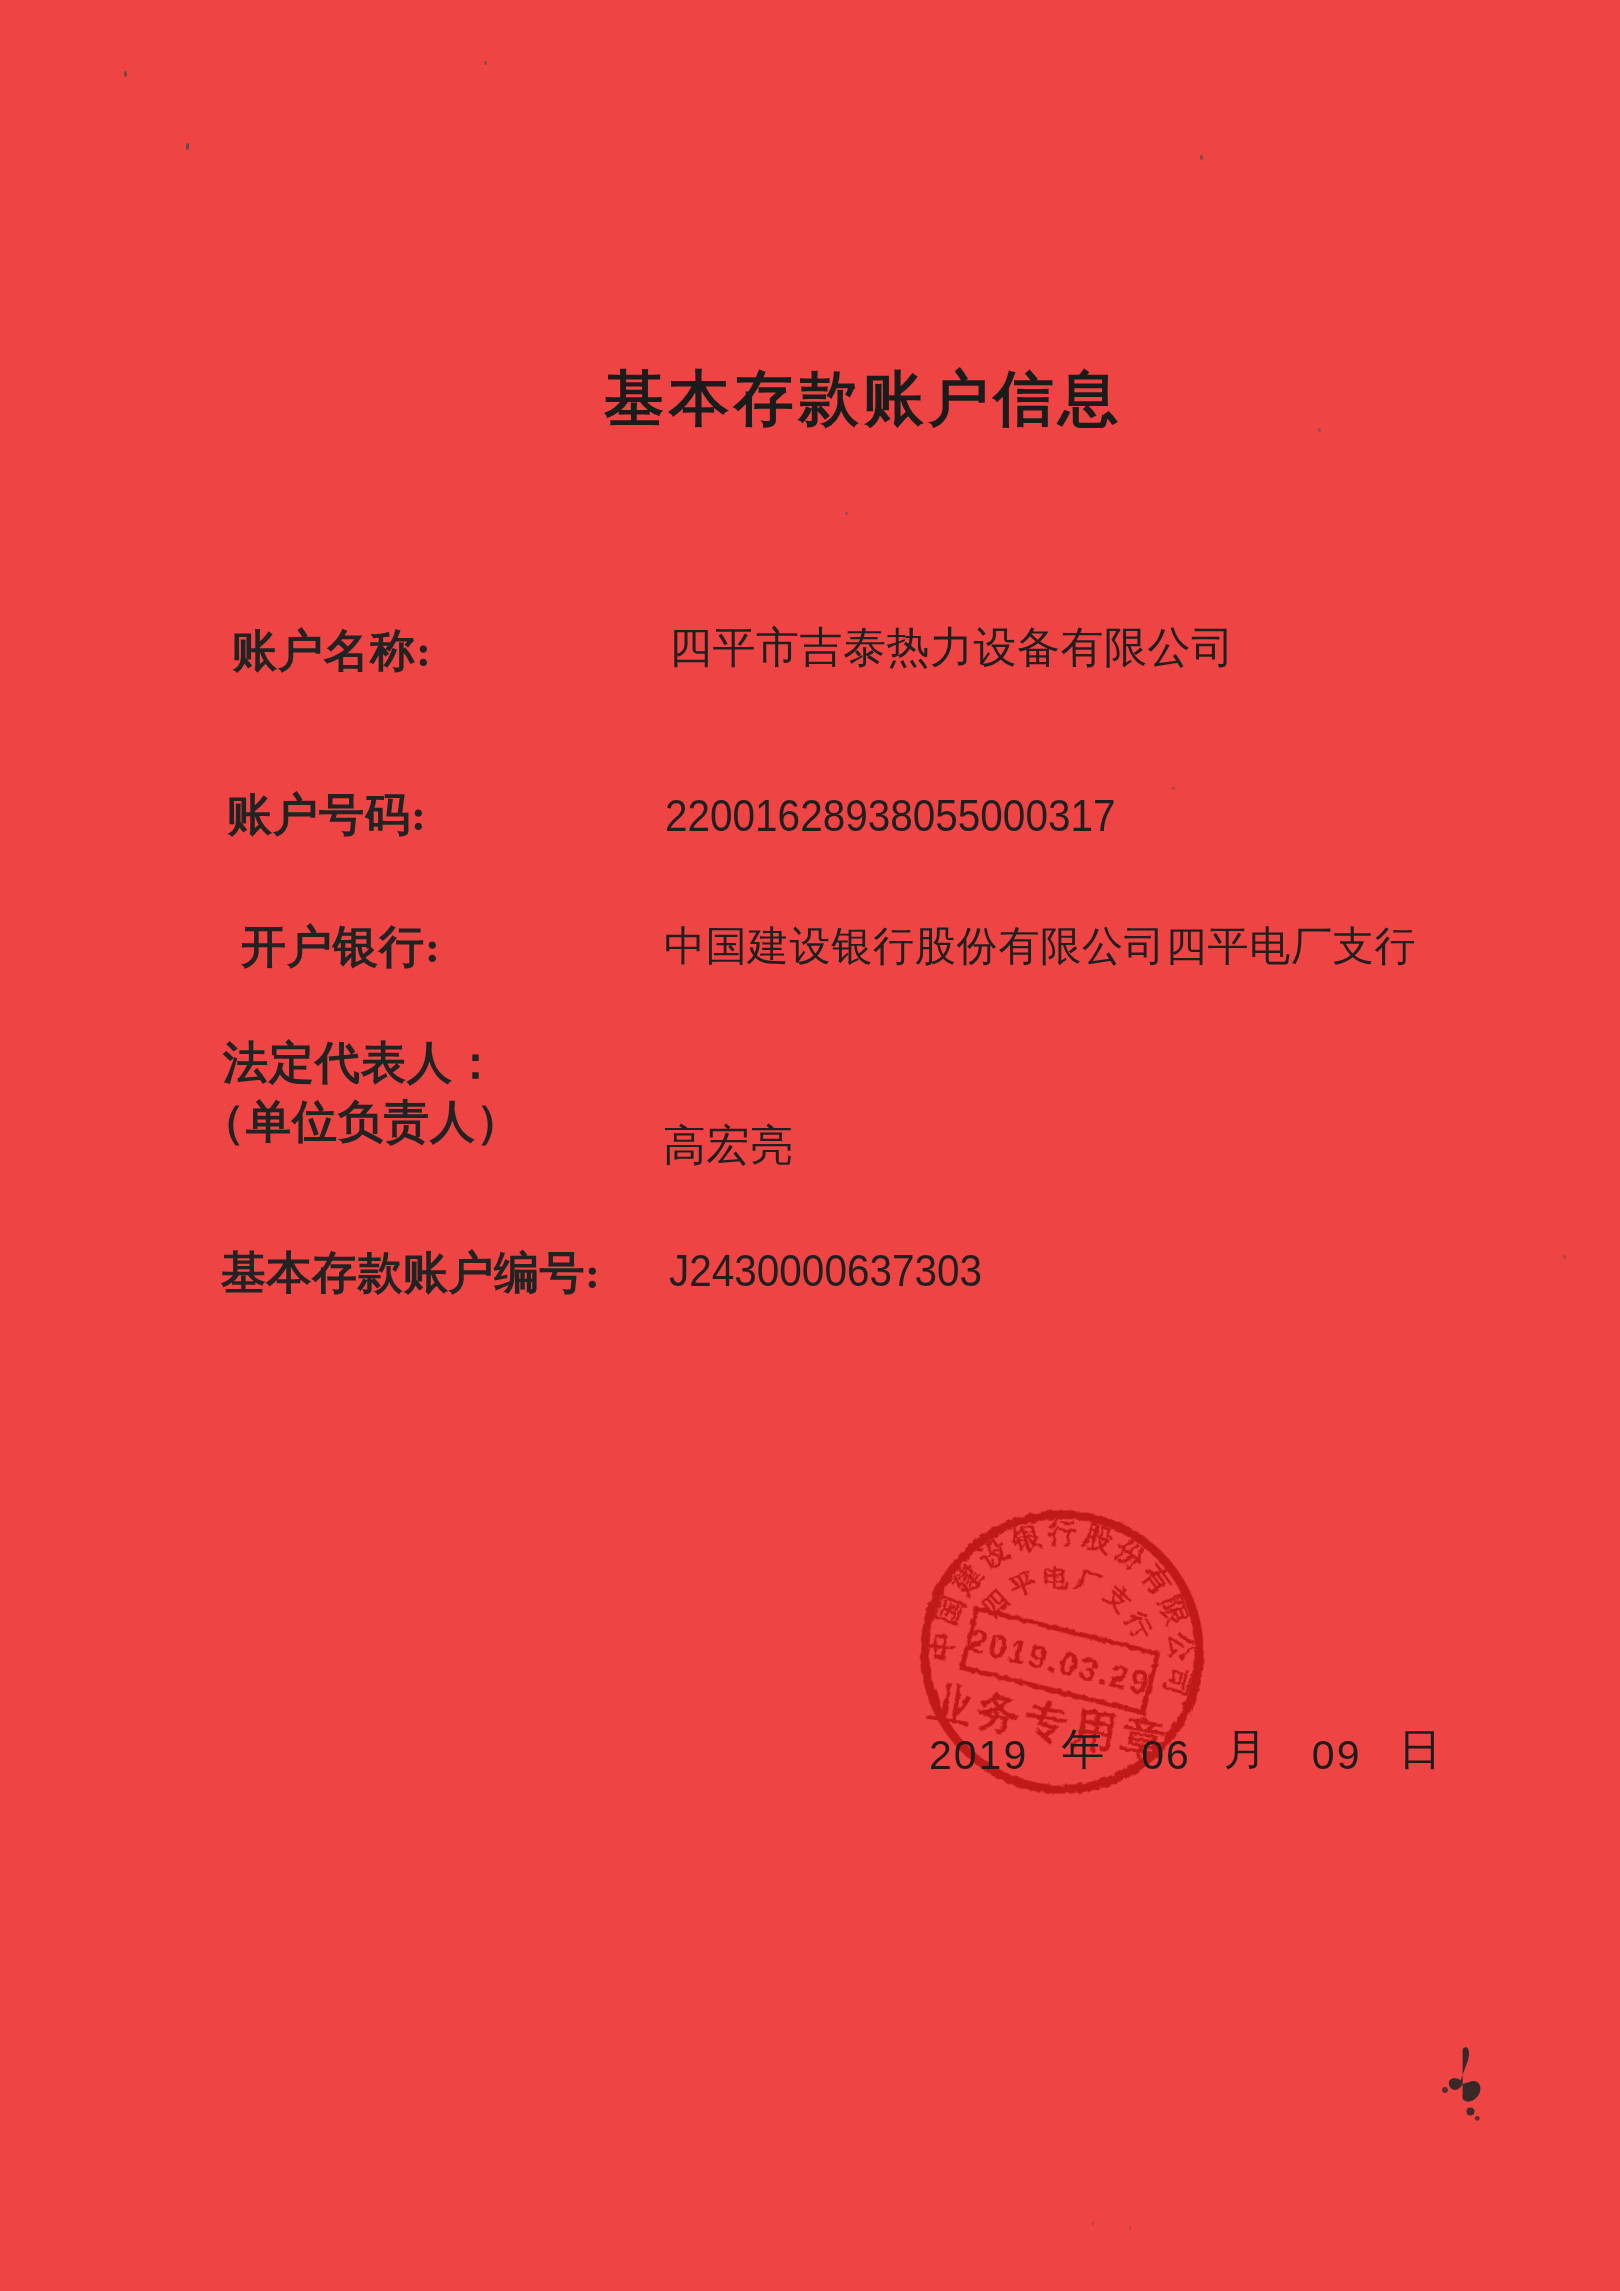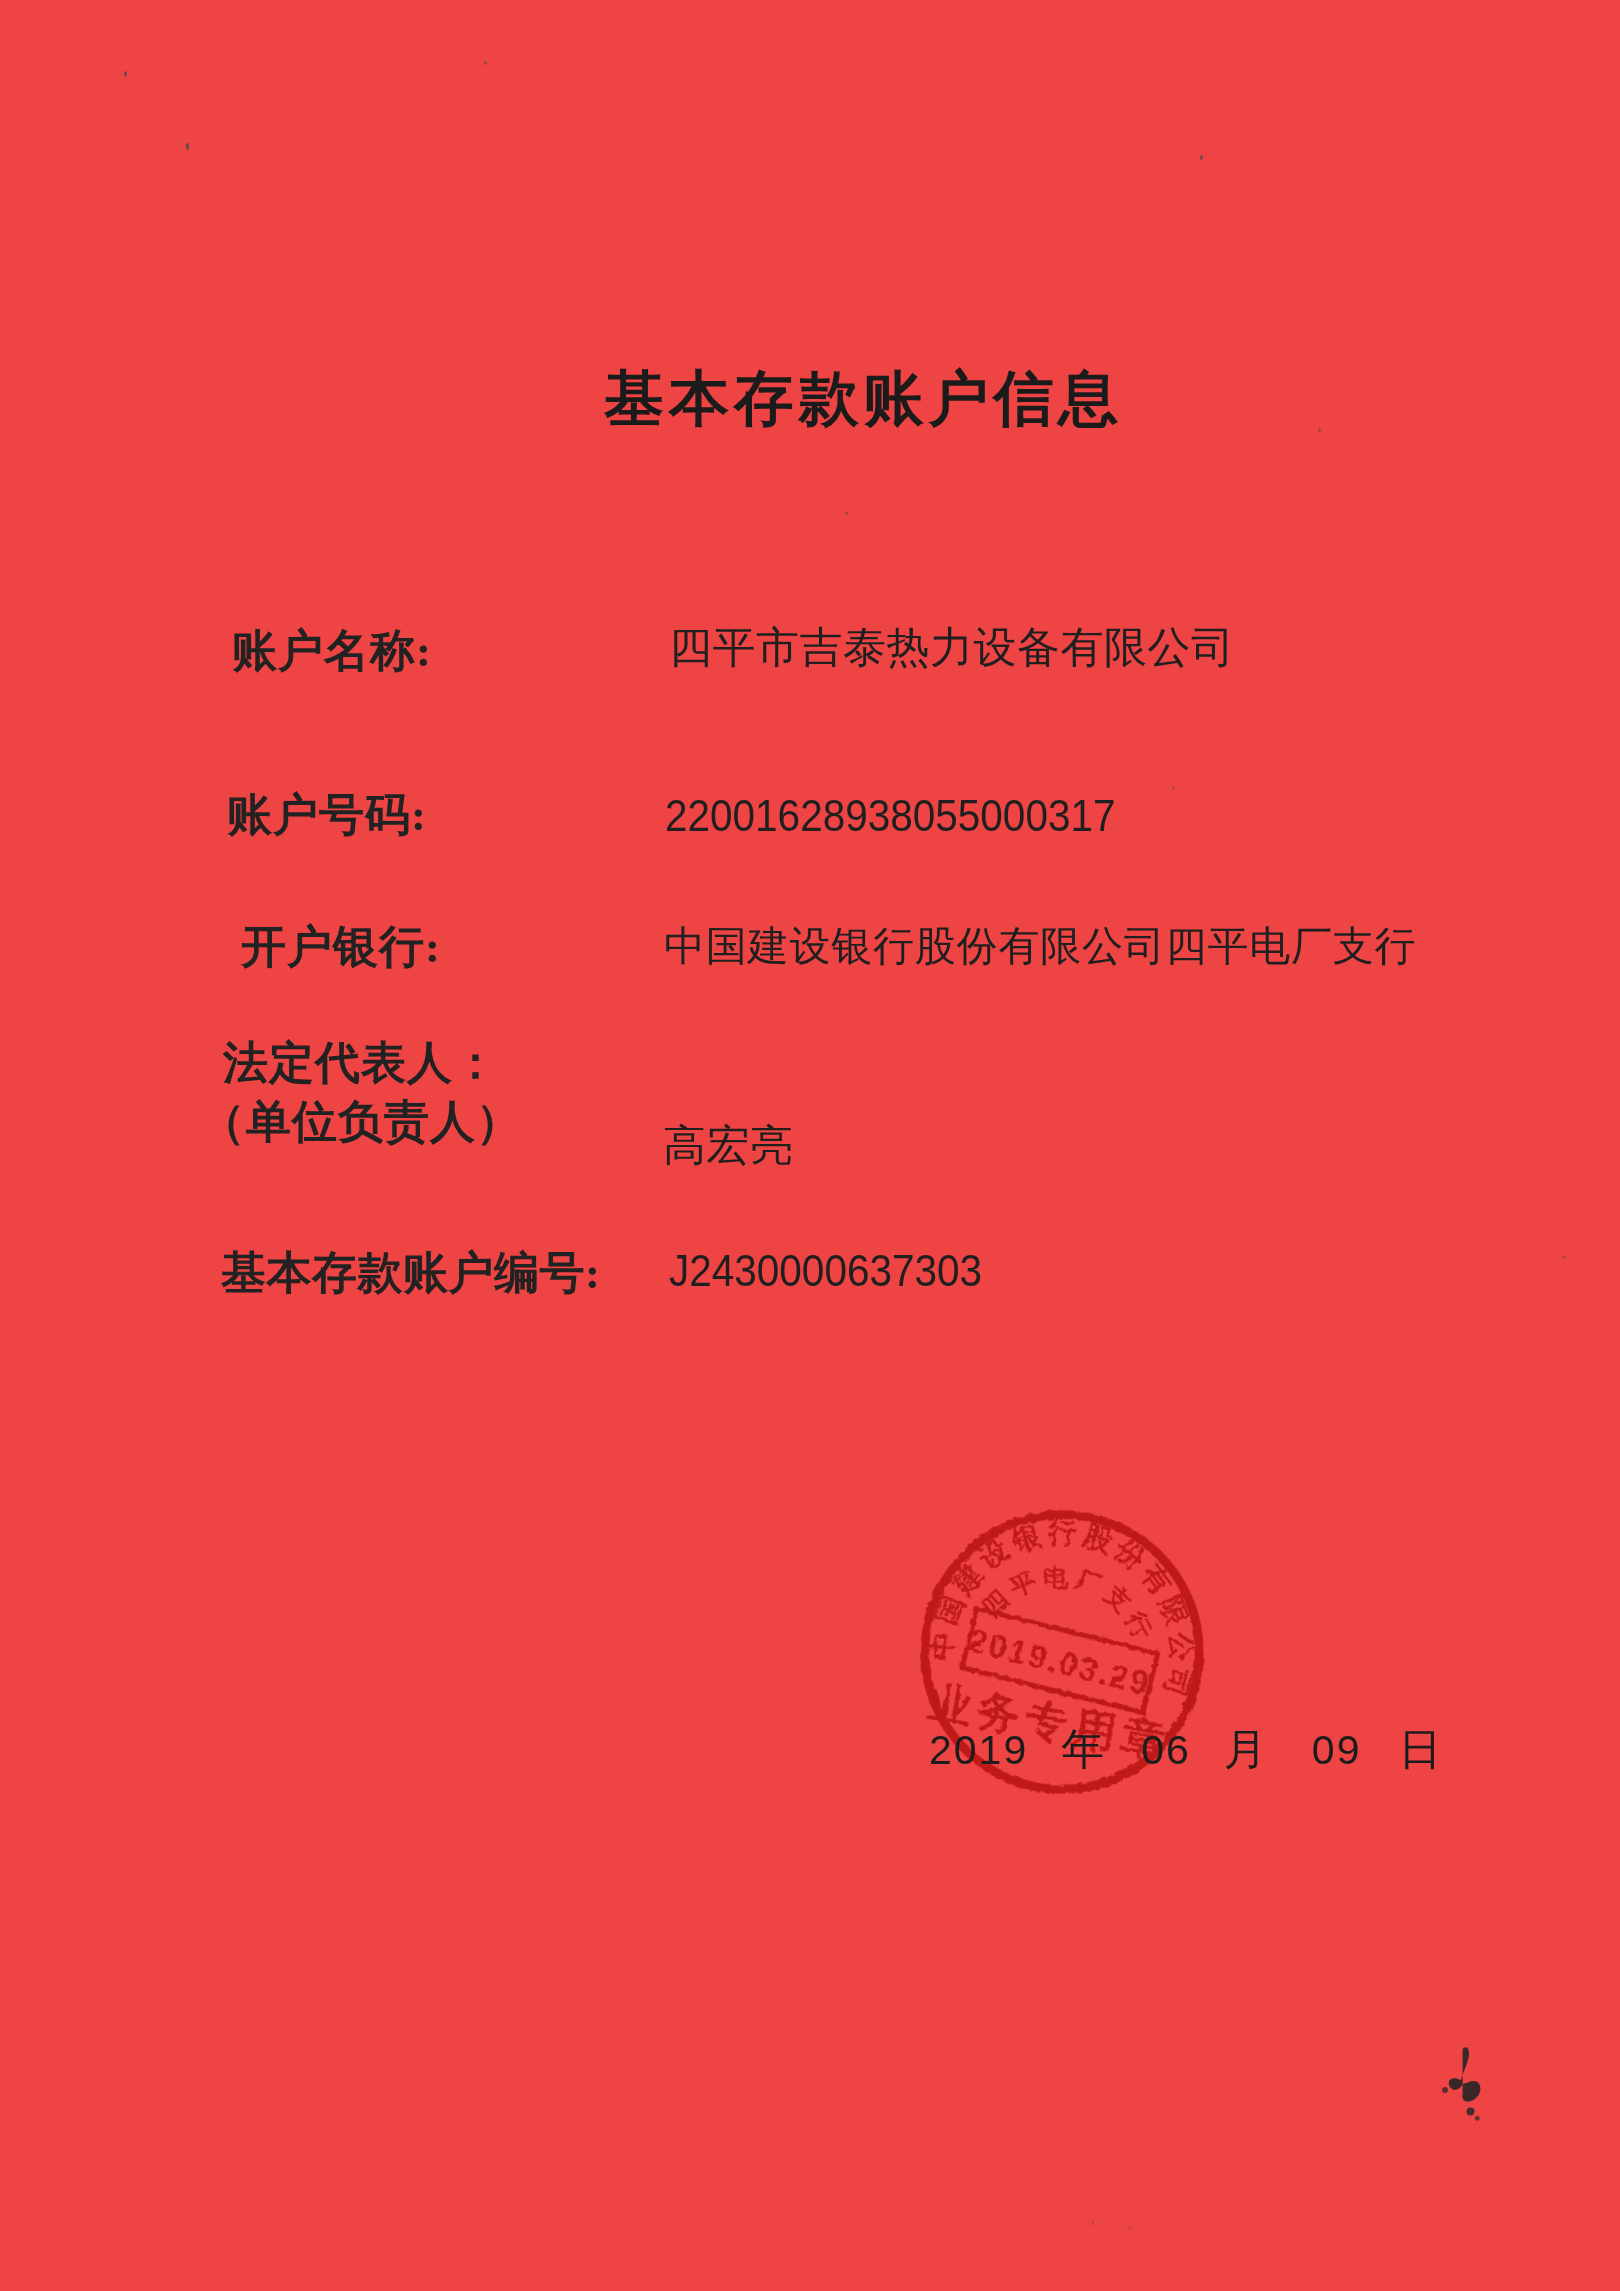--- a/index.html
+++ b/index.html
@@ -39,21 +39,21 @@
   .val-r2{left:665px;top:790px;}
   .lbl-r3{left:229px;top:917px;margin-left:12px;}
   .val-r3{left:664px;top:919px;font-size:41px;letter-spacing:0.8px;text-align:right;}
   .lbl-r4a{left:223px;top:1033px;}
   .lbl-r4b{left:200px;top:1092px;}
   .val-r4{left:663px;top:1117px;}
   .lbl-r5{left:221px;top:1243px;letter-spacing:0.5px;}
   .val-r5{left:669px;top:1245px;}
   .date-line{
     position:absolute;left:929px;top:1721px;
-    display:flex;align-items:center;white-space:nowrap;
+    display:flex;align-items:flex-end;white-space:nowrap;
     z-index:3;color:#1c1c1c;
   }
   .date-line .dnum{
     font-family:"Liberation Sans", sans-serif;
     font-size:41px;letter-spacing:2px;
   }
   .date-line .dunit{font-size:43px;}
   .g1{margin-left:33px;} .g2{margin-left:37px;} .g3{margin-left:33px;}
   .g4{margin-left:45px;} .g5{margin-left:37px;}
   .stamp{

